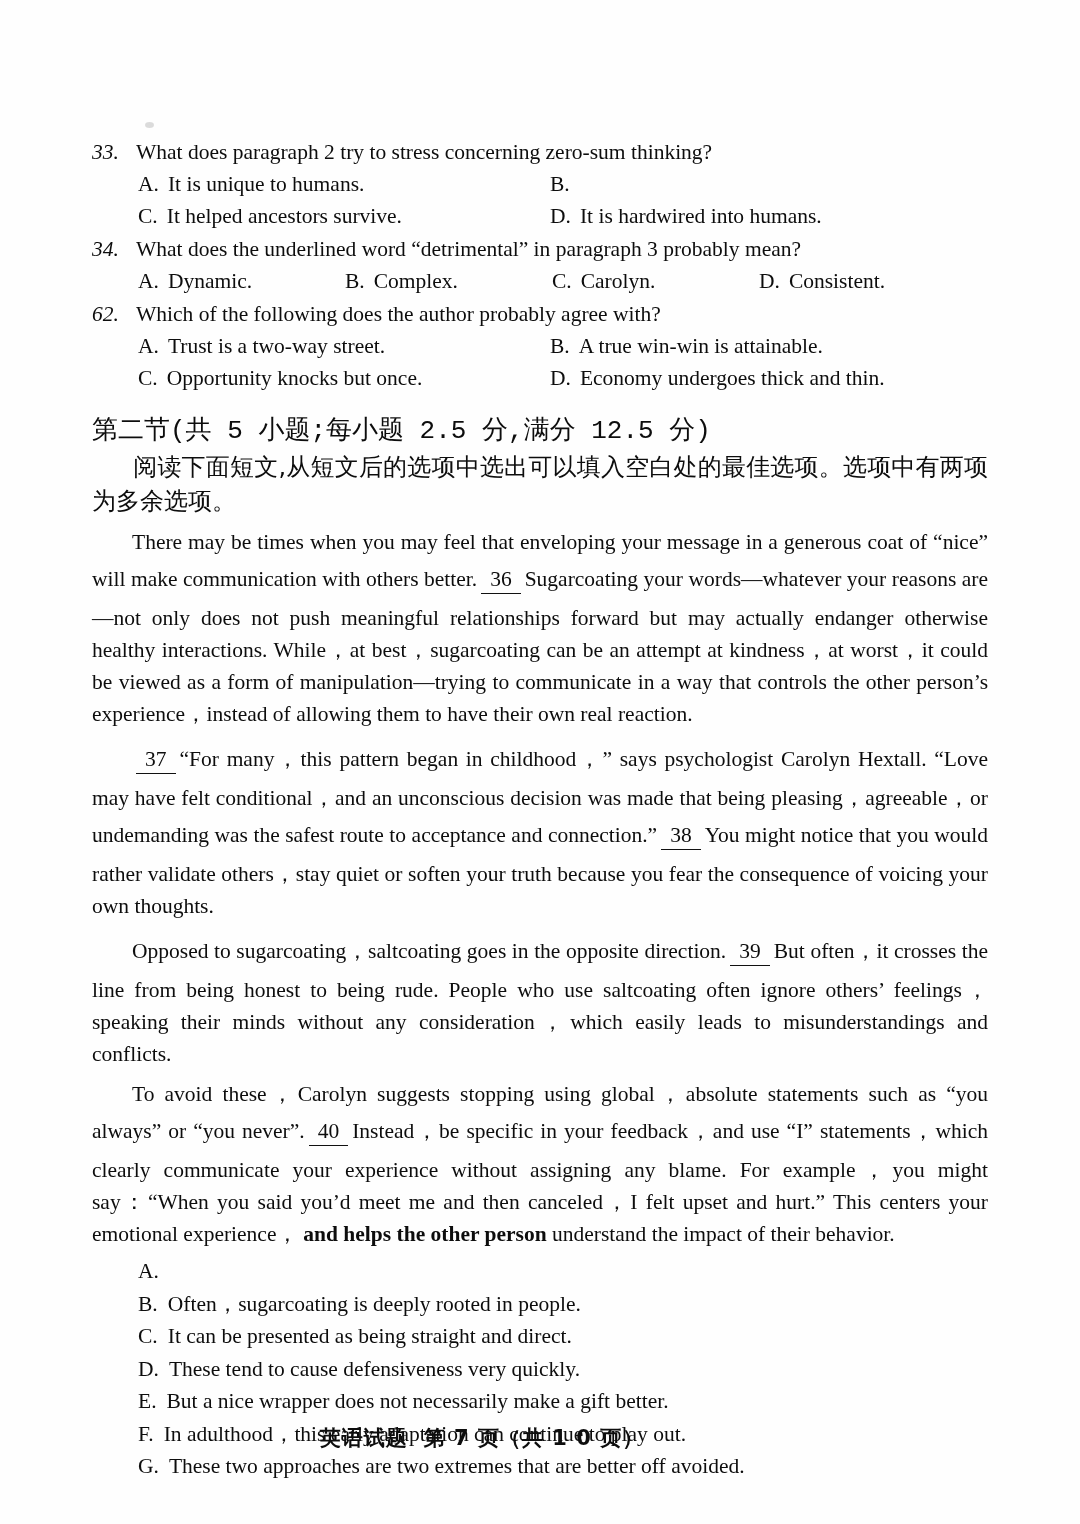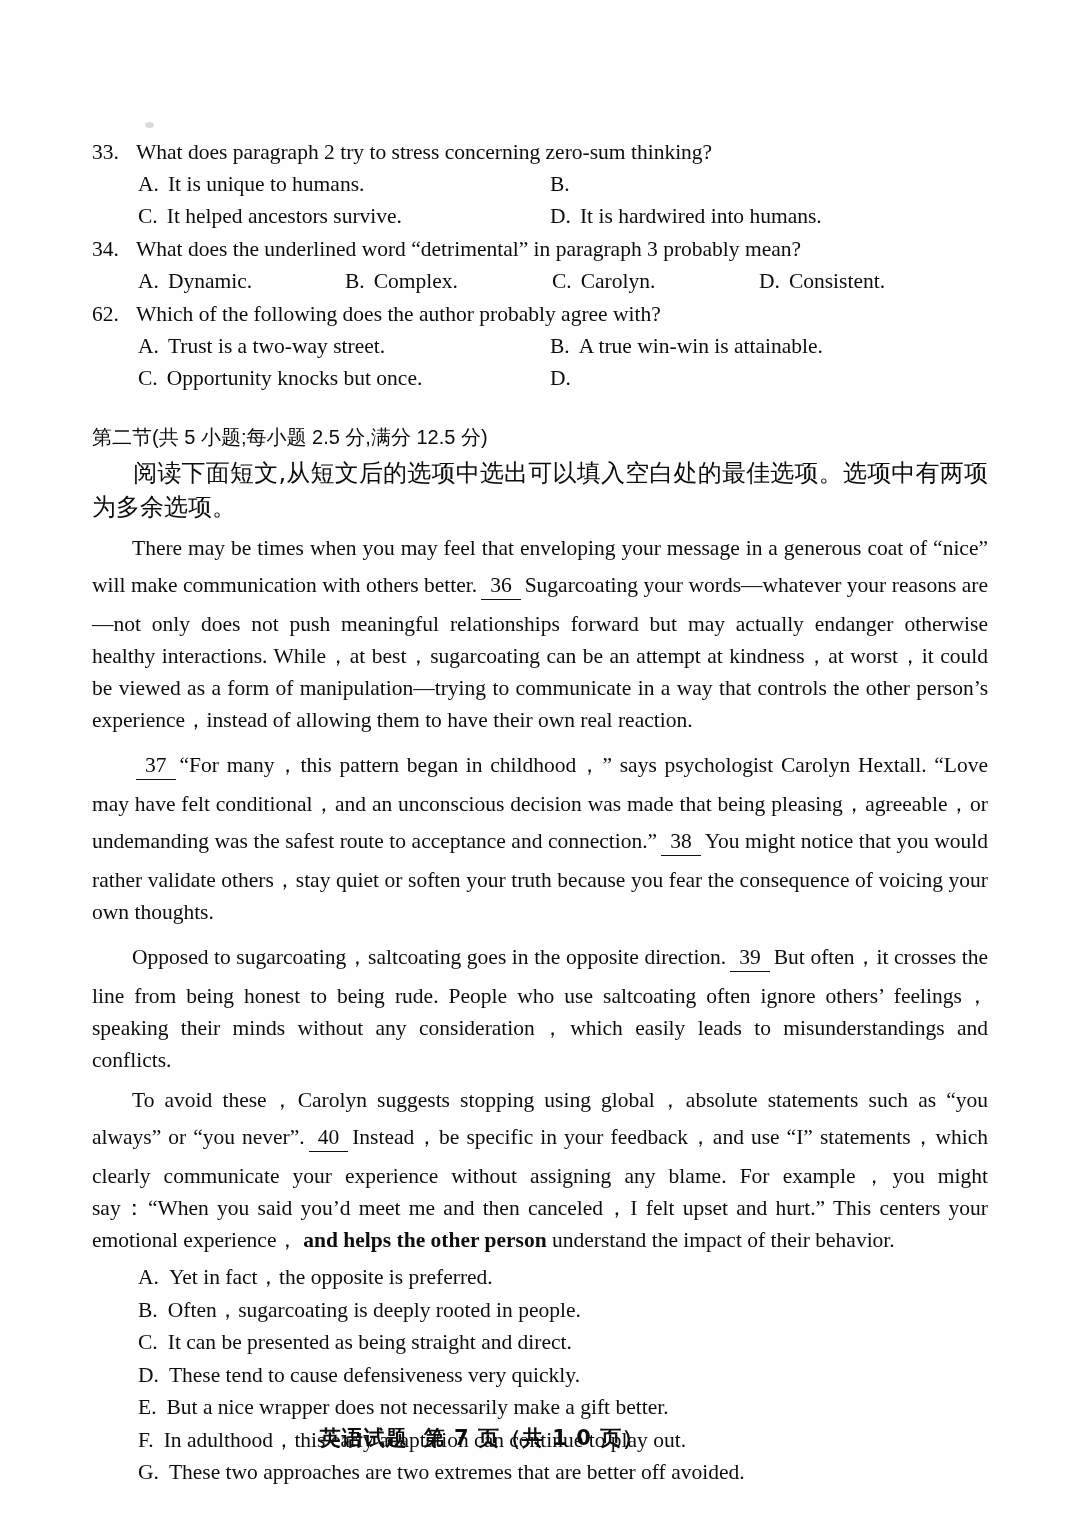--- a/index.html
+++ b/index.html
@@ -34,43 +34,44 @@
   .q-line {
     display: flex;
     font-size: 21.5px;
     line-height: 32px;
     white-space: nowrap;
   }
   .q-num {
     width: 44px;
     flex: 0 0 44px;
     text-align: left;
+    font-style: italic;
   }
   .q-stem { flex: 1 1 auto; }
 
   .opt-row {
     display: flex;
     font-size: 21.5px;
     line-height: 32px;
     white-space: nowrap;
     padding-left: 46px;
   }
   .opt-2col > .opt-cell { width: 412px; flex: 0 0 412px; }
   .opt-4col > .opt-cell { width: 207px; flex: 0 0 207px; }
   .opt-cell { display: flex; }
   .opt-letter {
     flex: 0 0 auto;
     margin-right: 9px;
   }
   .opt-text { flex: 0 1 auto; text-align: right; }
   .sec-head {
-    margin-top: 26px;
-    font-size: 20px;
+    margin-top: 20px;
+    font-size: 26px;
     line-height: 34px;
-    font-family: Liberation Sans, sans-serif;
+    font-family: Liberation Mono, monospace;
   }
   .sec-instr {
     font-size: 24px;
     line-height: 34px;
     font-family: "DejaVu Sans", "Liberation Sans", sans-serif;
     text-align: justify;
     text-align-last: left;
     text-justify: inter-character;
     margin-top: 2px;
   }
@@ -214,39 +215,39 @@
           <span class="opt-text">A true win-win is attainable.</span>
         </span>
       </div>
       <div class="opt-row opt-2col">
         <span class="opt-cell">
           <span class="opt-letter">C.</span>
           <span class="opt-text">Opportunity knocks but once.</span>
         </span>
         <span class="opt-cell">
           <span class="opt-letter">D.</span>
+          <span class="opt-text">Economy undergoes thick and thin.</span>
         </span>
       </div>
     </div>
 
     <div class="sec-head">第二节(共 5 小题;每小题 2.5 分,满分 12.5 分)</div>
     <div class="sec-instr"><span class="indent"></span><span>阅读下面短文,从短文后的选项中选出可以填入空白处的最佳选项。选项中有两项为多余选项。</span></div>
 
     <div class="para"><span class="indent"></span><span>There may be times when you may feel that enveloping your message in a generous coat of “nice” will make communication with others better.</span><span class="blank">36</span><span>Sugarcoating your words—whatever your reasons are—not only does not push meaningful relationships forward but may actually endanger otherwise healthy interactions. While，at best，sugarcoating can be an attempt at kindness，at worst，it could be viewed as a form of manipulation—trying to communicate in a way that controls the other person’s experience，instead of allowing them to have their own real reaction.</span></div>
 
     <div class="para"><span class="indent"></span><span class="blank">37</span><span>“For many，this pattern began in childhood，” says psychologist Carolyn Hextall. “Love may have felt conditional，and an unconscious decision was made that being pleasing，agreeable，or undemanding was the safest route to acceptance and connection.”</span><span class="blank">38</span><span>You might notice that you would rather validate others，stay quiet or soften your truth because you fear the consequence of voicing your own thoughts.</span></div>
 
     <div class="para"><span class="indent"></span><span>Opposed to sugarcoating，saltcoating goes in the opposite direction.</span><span class="blank">39</span><span>But often，it crosses the line from being honest to being rude. People who use saltcoating often ignore others’ feelings，speaking their minds without any consideration，which easily leads to misunderstandings and conflicts.</span></div>
 
     <div class="para"><span class="indent"></span><span>To avoid these，Carolyn suggests stopping using global，absolute statements such as “you always” or “you never”.</span><span class="blank">40</span><span>Instead，be specific in your feedback，and use “I” statements，which clearly communicate your experience without assigning any blame. For example，you might say：“When you said you’d meet me and then canceled，I felt upset and hurt.” This centers your emotional experience，</span> <span class="b">and helps the other person</span> <span>understand the impact of their behavior.</span></div>
 
     <div class="choices">
       <div class="choice-row">
         <span class="choice-letter">A.</span>
-        <span>Yet in fact，the opposite is preferred.</span>
       </div>
       <div class="choice-row">
         <span class="choice-letter">B.</span>
         <span>Often，sugarcoating is deeply rooted in people.</span>
       </div>
       <div class="choice-row">
         <span class="choice-letter">C.</span>
         <span>It can be presented as being straight and direct.</span>
       </div>
       <div class="choice-row">

